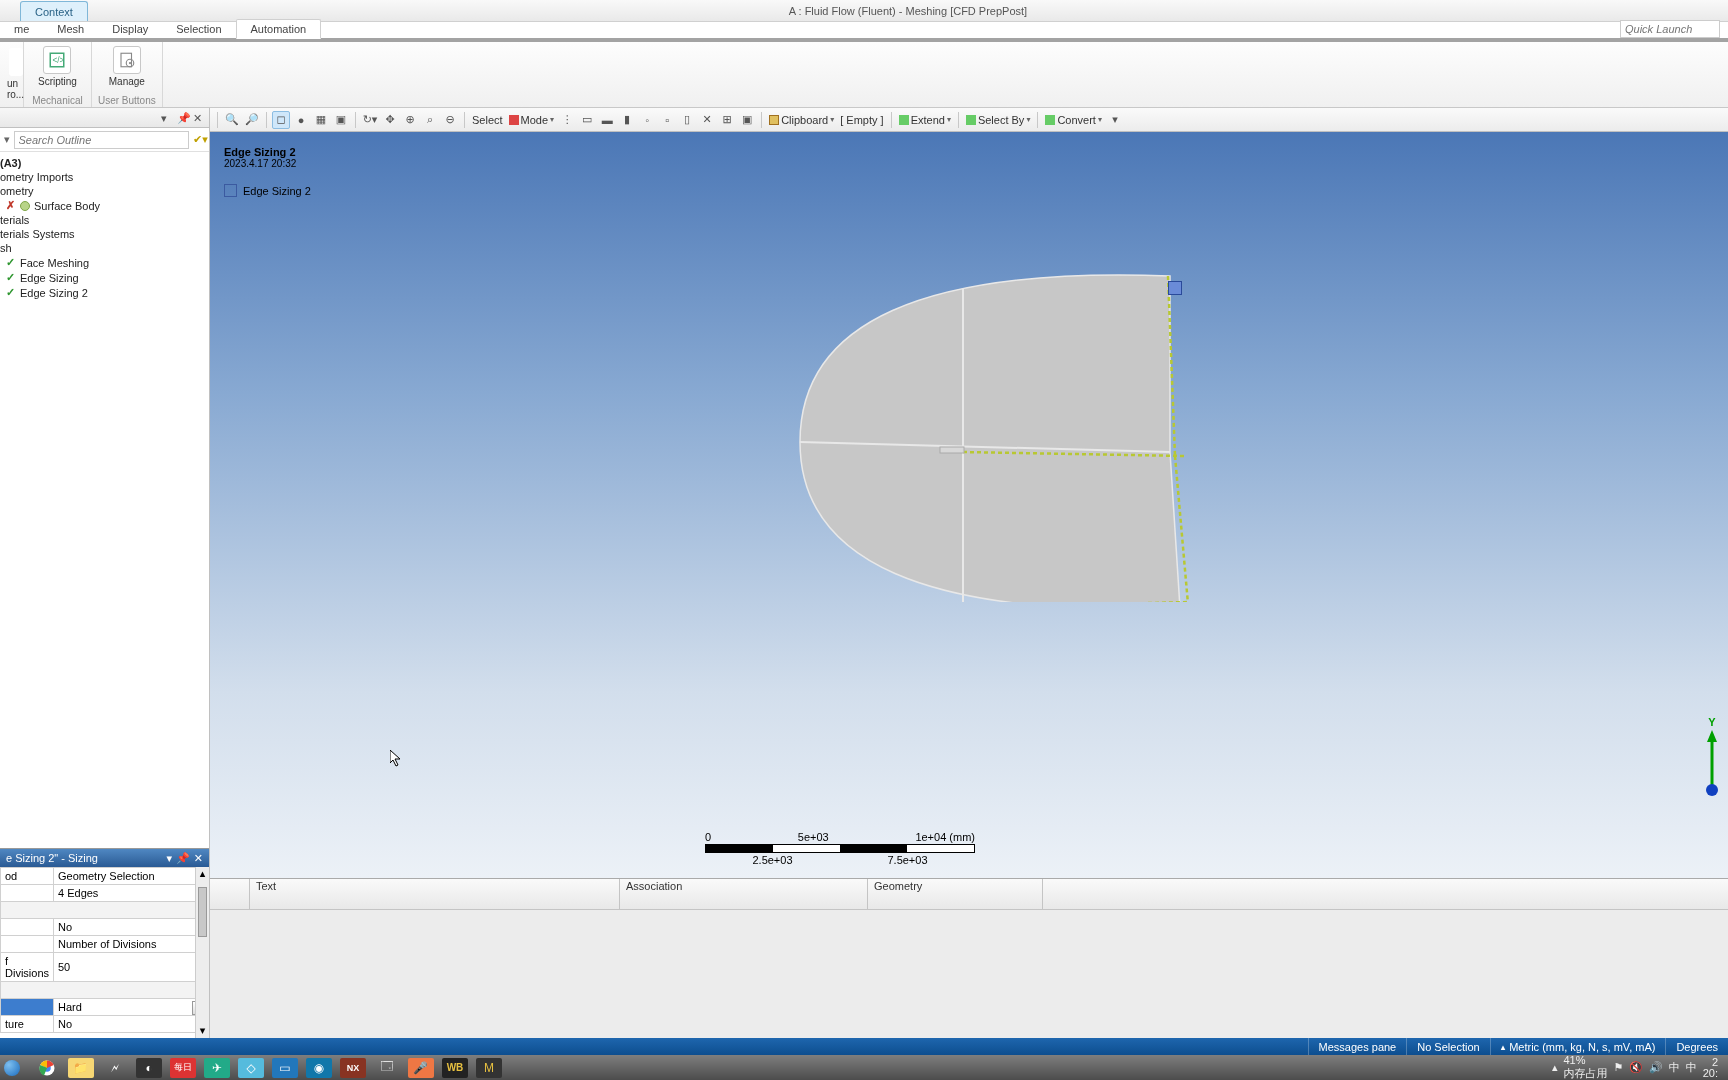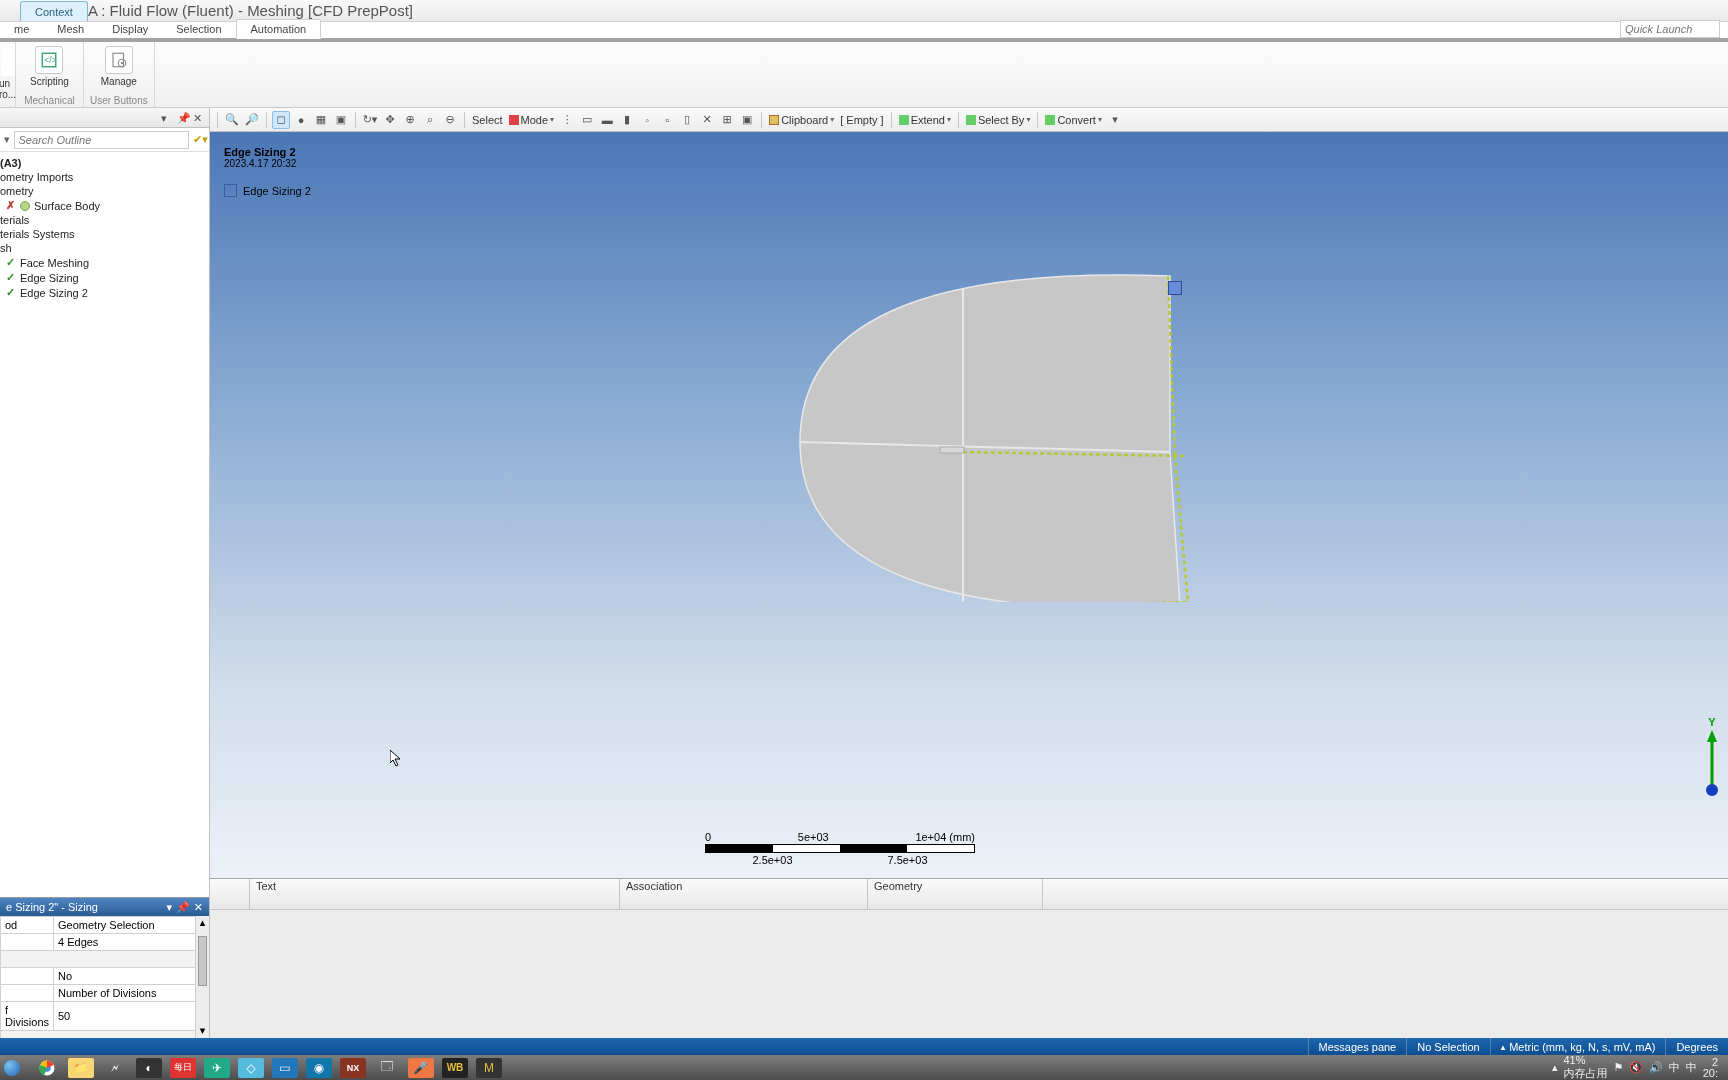--- a/index.html
+++ b/index.html
@@ -1,21 +1,21 @@
 <!DOCTYPE html>
 <html><head>
 <meta charset="utf-8">
 <style>
 * { margin:0; padding:0; box-sizing:border-box; font-family:"Segoe UI",Tahoma,sans-serif; font-size:11px; }
 body { width:1728px; height:1080px; overflow:hidden; background:#fff; position:relative; }
 
 
 .appbar { height:22px; background:linear-gradient(#f9f9f9,#e9e9e9); display:flex; align-items:flex-end; border-bottom:1px solid #d0d0d0; }
 .context-pill { background:#def0fb; border:1px solid #7fb7d8; border-bottom:none; font-size:11px; color:#2a6387; padding:2px 14px; margin-left:20px; border-radius:3px 3px 0 0; height:20px; display:flex; align-items:center; }
-.app-title { flex:1; text-align:left; color:#555; font-size:15px; align-self:center; }
+.app-title { flex:1; text-align:center; color:#555; font-size:11px; align-self:center; }
 
 
 .ribbon-tabs { height:20px; background:#fff; display:flex; align-items:flex-end; padding-left:-5px; border-bottom:4px solid #a3a3a3; }
 .ribbon-tabs .tab { padding:3px 14px 3px; color:#444; cursor:pointer; }
 .ribbon-tabs .tab.active { background:#fff; border:1px solid #d0d0d0; border-bottom:1px solid #fff; border-radius:2px 2px 0 0; margin-bottom:-1px; }
 .quick-launch { margin-left:auto; margin-right:8px; width:100px; height:18px; border:1px solid #ccc; padding:1px 4px; color:#999; font-style:italic; background:#fff; }
 
 
 .ribbon-body { height:66px; background:linear-gradient(#fdfdfd,#f0f0f0); border-bottom:1px solid #c8c8c8; display:flex; }
 .ribbon-group { border-right:1px solid #d8d8d8; display:flex; flex-direction:column; align-items:center; padding:0 6px; }
@@ -46,21 +46,21 @@
 .details { border-top:1px solid #999; }
 .details-hdr { height:18px; background:linear-gradient(#4f87c2,#2a5a94); color:#fff; font-size:11px; display:flex; align-items:center; padding:0 6px; justify-content:space-between; }
 .details-hdr .icons { display:flex; gap:4px; }
 .details-table { width:100%; border-collapse:collapse; font-size:11px; }
 .details-table td { border:1px solid #d0d0d0; padding:2px 4px; background:#fff; height:17px; }
 .details-table td.lbl { width:42px; background:#fff; }
 .details-table tr.sel td { background:#3d7dce; color:#fff; }
 .details-table .dd-cell { position:relative; }
 .details-table .dd-arrow { position:absolute; right:2px; top:2px; width:14px; height:14px; border:1px solid #999; background:linear-gradient(#fff,#ddd); text-align:center; line-height:12px; font-size:9px; color:#333; }
 .details-scroll { position:absolute; right:0; top:0; bottom:0; width:14px; background:#ededed; border-left:1px solid #ccc; }
-.details-wrap { position:relative; height:122px; overflow:hidden; }
+.details-wrap { position:relative; height:171px; overflow:hidden; }
 
 
 .center-col { flex:1; display:flex; flex-direction:column; }
 
 
 .vtoolbar { height:24px; background:linear-gradient(#fafafa,#ececec); border-bottom:1px solid #c0c0c0; display:flex; align-items:center; padding:0 4px; gap:2px; }
 .vtoolbar .sep { width:1px; height:16px; background:#c8c8c8; margin:0 3px; }
 .vtoolbar .tb { width:18px; height:18px; display:flex; align-items:center; justify-content:center; border:1px solid transparent; border-radius:2px; cursor:pointer; color:#555; }
 .vtoolbar .tb.active { background:#cfe7fa; border-color:#8cbde2; }
 .vtoolbar .tlabel { font-size:11px; color:#333; padding:0 2px; display:flex; align-items:center; gap:2px; cursor:pointer; }
@@ -119,21 +119,21 @@
 <div class="ribbon-tabs">
   <div class="tab">me</div>
   <div class="tab">Mesh</div>
   <div class="tab">Display</div>
   <div class="tab">Selection</div>
   <div class="tab active">Automation</div>
   <input class="quick-launch" placeholder="Quick Launch" style="">
 </div>
 
 <div class="ribbon-body">
-  <div class="ribbon-group" style="width:16px; padding:2px 0 0 0;">
+  <div class="ribbon-group" style="width:16px; padding:2px 0 0 0;margin-left:8px;">
     <div class="rg-btn" style="padding:4px 0 0 0;">
       <div class="ico" style="width:14px;height:28px;border:none;"></div>
       <div class="rg-label" style="font-size:10px; white-space:pre-line; text-align:left;">un
 ro...</div>
     </div>
   </div>
   <div class="ribbon-group">
     <div class="rg-buttons">
       <div class="rg-btn">
         <div class="ico">

